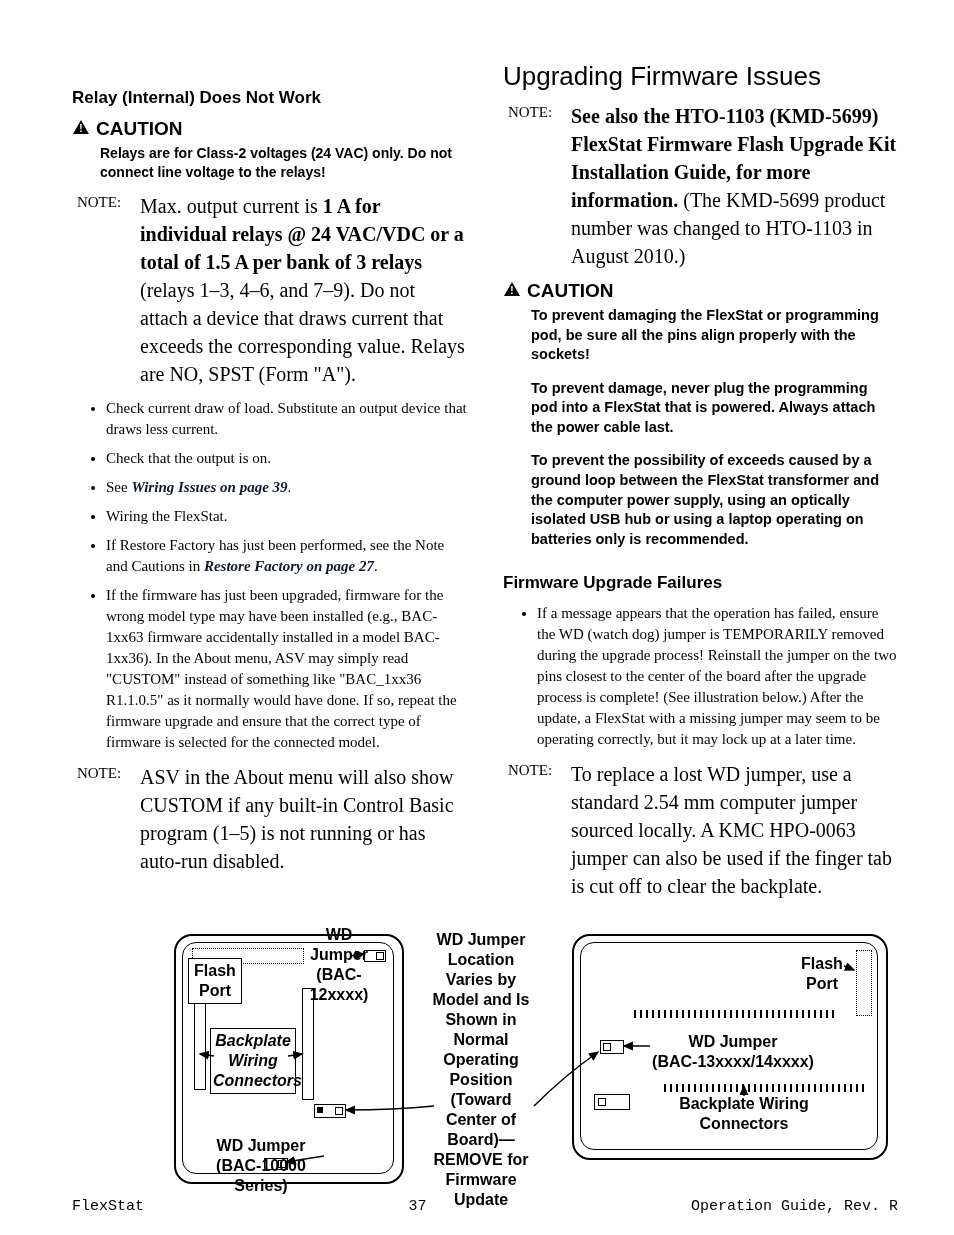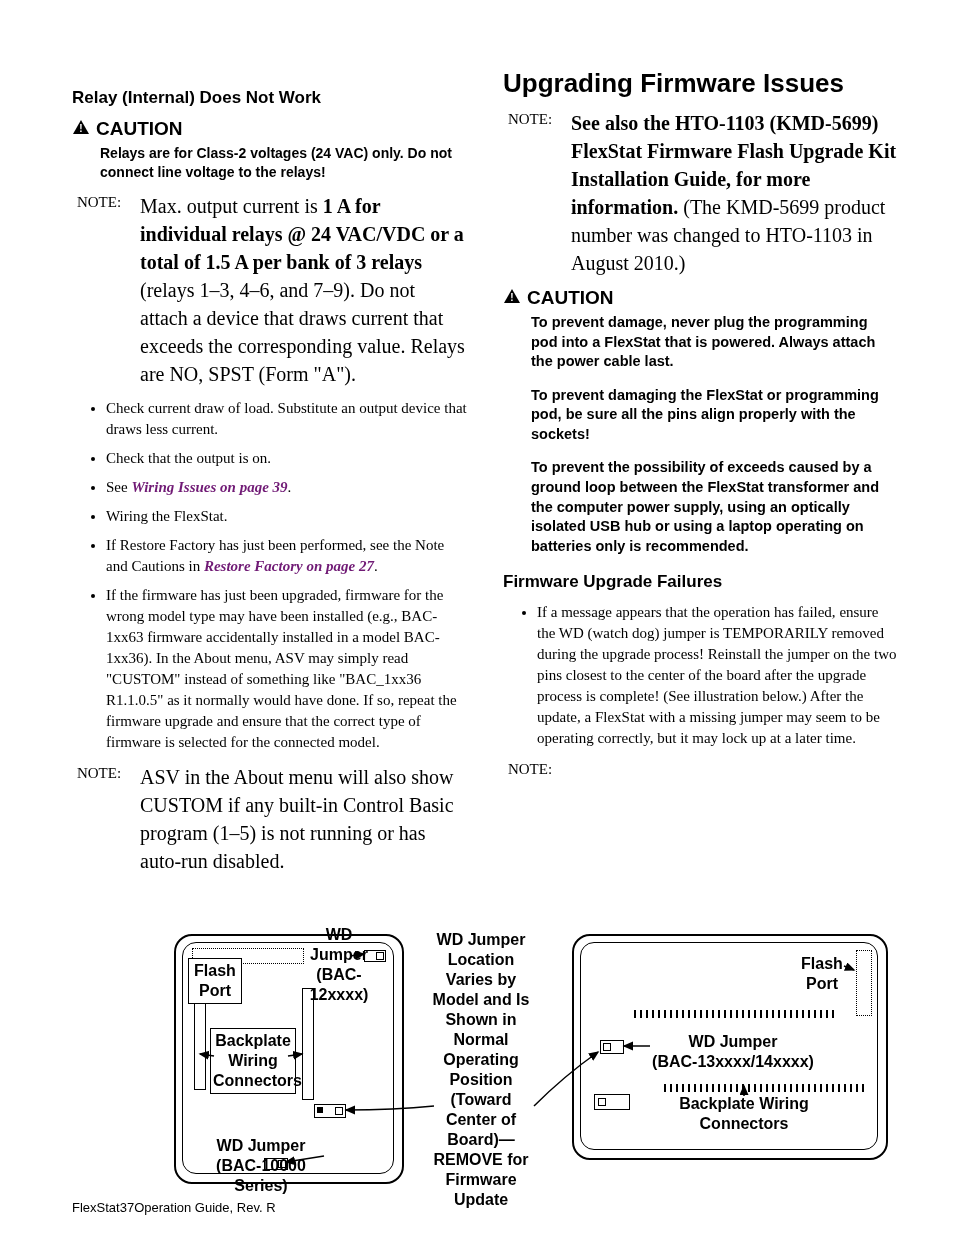--- a/index.html
+++ b/index.html
@@ -20,23 +20,23 @@
   .cols {
     display: flex;
     gap: 36px;
   }
   .col {
     flex: 1 1 0;
     min-width: 0;
   }
   h2.section {
     font-family: "Optima", "Candara", "Segoe UI", sans-serif;
-    font-weight: 700;
+    font-weight: 400;
     font-size: 26px;
-    margin: 8px 0 10px 0;
+    margin: 1px 0 10px 0;
   }
   h3.sub {
     font-family: "Optima", "Candara", "Segoe UI", sans-serif;
     font-weight: 700;
     font-size: 17px;
     margin: 28px 0 10px 0;
   }
   h3.sub.first { }
   .caution-head {
     font-family: "Optima", "Candara", "Segoe UI", sans-serif;
@@ -76,38 +76,38 @@
   .note-body { flex: 1 1 auto; }
   .note-body .bold, .bodytext .bold { font-weight: 700; }
   ul.body {
     margin: 6px 0 10px 0;
     padding-left: 34px;
     font-size: 15px;
     line-height: 1.4;
   }
   ul.body li { margin-bottom: 8px; }
   .link {
-    color: #701a75;
+    color: #0f172a;
     font-weight: 700;
     font-style: italic;
     margin-top: 8px;
   }
   .bodytext {
     font-size: 20px;
     line-height: 1.4;
   }
   .footer {
     position: absolute;
     left: 72px;
     right: 56px;
     bottom: 20px;
     display: flex;
-    justify-content: flex-start;
-    font-size: 13px;
-    font-family: Liberation Sans, sans-serif;
+    justify-content: space-between;
+    font-size: 15px;
+    font-family: Liberation Mono, monospace;
   }
   
   .figure {
     position: absolute;
     left: 164px;
     top: 926px;
     width: 730px;
     height: 260px;
   }
   .board {
@@ -207,34 +207,35 @@
 
       <div class="caution-head">
         <span class="tri">
           <svg width="18" height="16" viewBox="0 0 18 16">
               <polygon points="9,1 17,15 1,15" fill="#000"></polygon>
               <text x="9" y="13" text-anchor="middle" font-size="10" font-family="Arial" fill="#fff" font-weight="bold">!</text>
             </svg>
         </span>
         <span>CAUTION</span>
       </div>
+      <p class="caution-para">To prevent damaging the FlexStat or programming pod, be sure all the pins align properly with the sockets!</p>
       <p class="caution-para">To prevent damage, never plug the programming pod into a FlexStat that is powered. Always attach the power cable last.</p>
-      <p class="caution-para">To prevent damaging the FlexStat or programming pod, be sure all the pins align properly with the sockets!</p>
       <p class="caution-para">To prevent the possibility of exceeds caused by a ground loop between the FlexStat transformer and the computer power supply, using an optically isolated USB hub or using a laptop operating on batteries only is recommended.</p>
 
-      <h3 class="sub" style="margin-top:16px">Firmware Upgrade Failures</h3>
+      <h3 class="sub" style="margin-top:24px">Firmware Upgrade Failures</h3>
 
       <ul class="body">
         <li>
           <span>If a message appears that the operation has failed, </span><span class="bold">ensure the WD (watch dog) jumper is TEMPORARILY removed during the upgrade process! Reinstall the jumper on the two pins closest to the center of the board after the upgrade process is complete!</span><span> (See illustration below.) After the update, a FlexStat with a missing jumper may seem to be operating correctly, but it may lock up at a later time.</span>
         </li>
       </ul>
 
       <div class="note">
         <div class="note-label">NOTE:</div>
+        <div class="note-body bodytext">To replace a lost WD jumper, use a standard 2.54 mm computer jumper sourced locally. A KMC HPO-0063 jumper can also be used if the finger tab is cut off to clear the backplate.</div>
       </div>
     </div>
   </div>
 
   <div class="figure">
 
     <div class="board" style="left:10px; top:8px; width:226px; height:246px;"></div>
     <div class="board-inner" style="left:18px; top:16px; width:210px; height:230px;"></div>
 
     <div class="dotted" style="left:28px; top:22px; width:110px; height:14px;"></div>
@@ -266,21 +267,21 @@
     <div class="smallbox" style="left:436px; top:114px; width:22px; height:12px;">
       <div style="position:absolute;left:2px;top:2px;width:6px;height:6px;border:1px solid #000"></div>
     </div>
 
     <div class="smallbox" style="left:430px; top:168px; width:34px; height:14px;">
       <div style="position:absolute;left:3px;top:3px;width:6px;height:6px;border:1px solid #000"></div>
     </div>
 
     <div class="annot" style="left:24px; top:32px; width:48px; border:1.5px solid #000; padding:2px; background:#fff;">Flash<br>Port</div>
     <div class="annot" style="left:130px; top:-1px; width:90px;">WD<br>Jumper<br>(BAC-12xxxx)</div>
-    <div class="annot" style="left:46px; top:102px; width:80px; border:1.5px solid #000; padding:2px; background:#fff;">Backplate<br>Wiring<br>Connectors</div>
+    <div class="annot" style="left:46px; top:102px; width:80px; border:1.5px solid #000; padding:2px; background:#fff;font-style:italic;">Backplate<br>Wiring<br>Connectors</div>
     <div class="annot" style="left:32px; top:210px; width:130px;">WD Jumper<br>(BAC-10000 Series)</div>
 
     <div class="annot" style="left:262px; top:4px; width:110px;">WD Jumper<br>Location<br>Varies by<br>Model and Is<br>Shown in<br>Normal<br>Operating<br>Position<br>(Toward<br>Center of<br>Board)—<br>REMOVE for<br>Firmware<br>Update</div>
 
     <div class="annot" style="left:634px; top:28px; width:48px;">Flash<br>Port</div>
     <div class="annot" style="left:484px; top:106px; width:170px;">WD Jumper<br>(BAC-13xxxx/14xxxx)</div>
     <div class="annot" style="left:510px; top:168px; width:140px;">Backplate Wiring<br>Connectors</div>
 
     <svg width="730" height="260" style="position:absolute;left:0;top:0;pointer-events:none">
       <defs>

